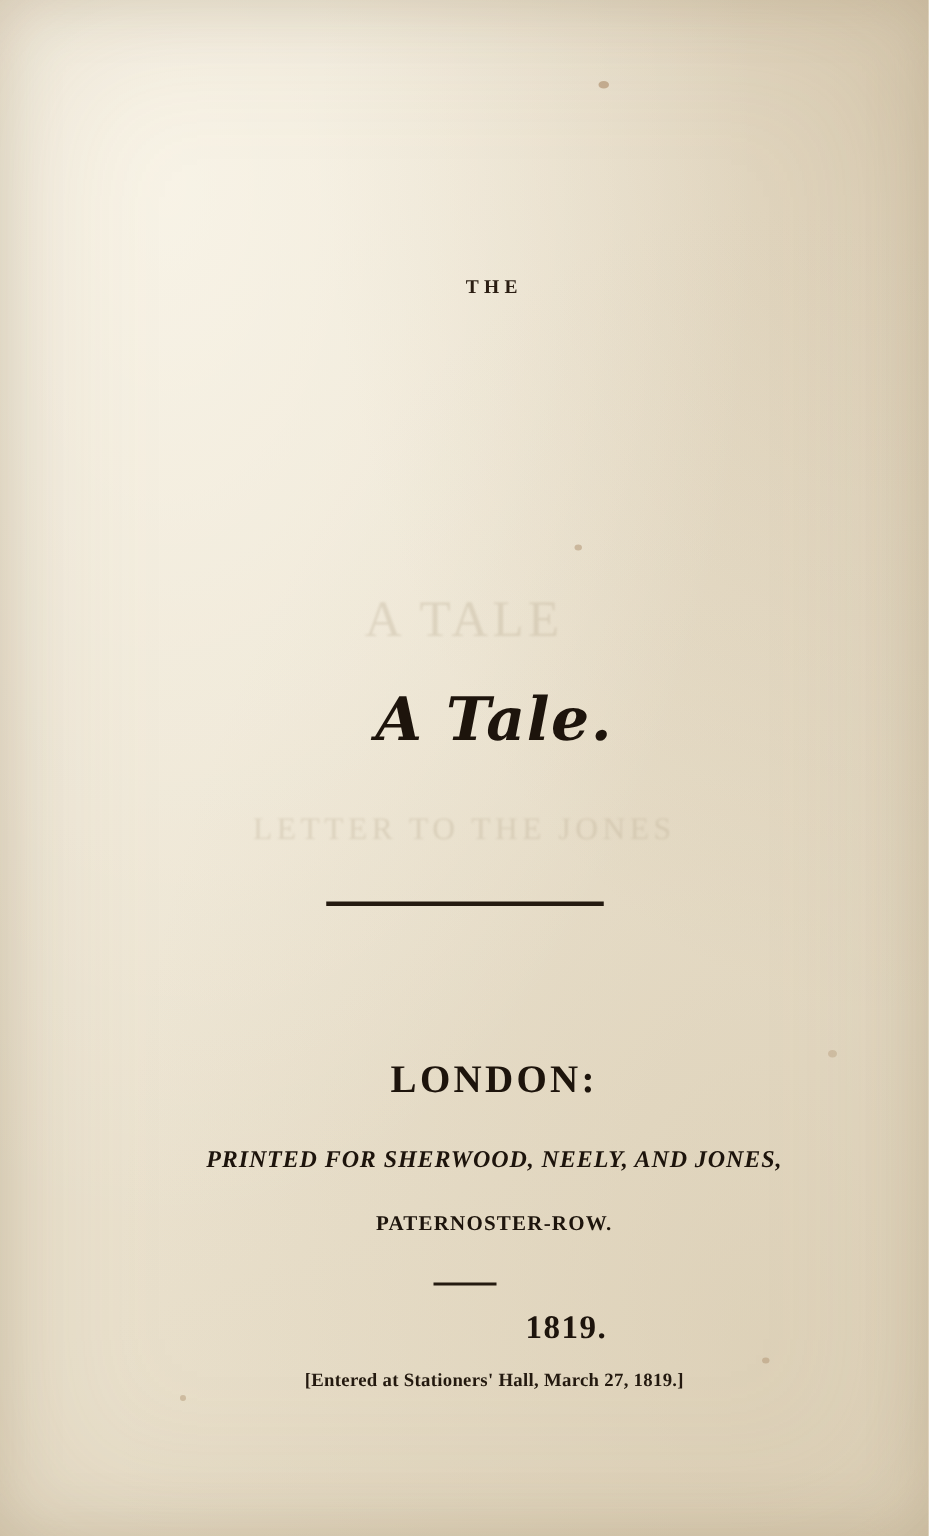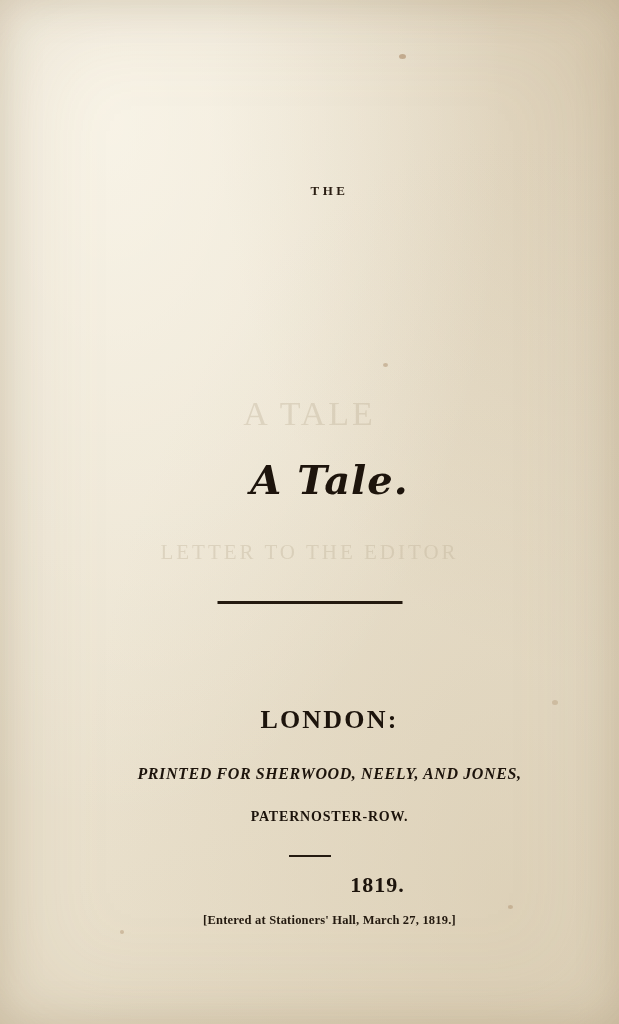--- a/index.html
+++ b/index.html
@@ -170,21 +170,21 @@
 
 <div id="page">
 
   <div class="blotch" style="left:399px; top:54px; width:7px; height:5px; background:rgba(150,110,70,0.45);"></div>
   <div class="blotch" style="left:383px; top:363px; width:5px; height:4px; background:rgba(150,110,70,0.35);"></div>
   <div class="blotch" style="left:120px; top:930px; width:4px; height:4px; background:rgba(150,110,70,0.30);"></div>
   <div class="blotch" style="left:508px; top:905px; width:5px; height:4px; background:rgba(150,110,70,0.30);"></div>
   <div class="blotch" style="left:552px; top:700px; width:6px; height:5px; background:rgba(155,115,75,0.25);"></div>
 
   <div class="ghost" style="top:395px; font-size:34px;">A TALE</div>
-  <div class="ghost" style="top:540px; font-size:21px;">LETTER TO THE EDITOR</div>
+  <div class="ghost" style="top:540px; font-size:21px;">LETTER TO THE JONES</div>
 
   <div class="content">
 
     <div class="line the">THE</div>
 
 
     <div class="line subtitle">A Tale.</div>
 
     <div class="rule-main"></div>
 

